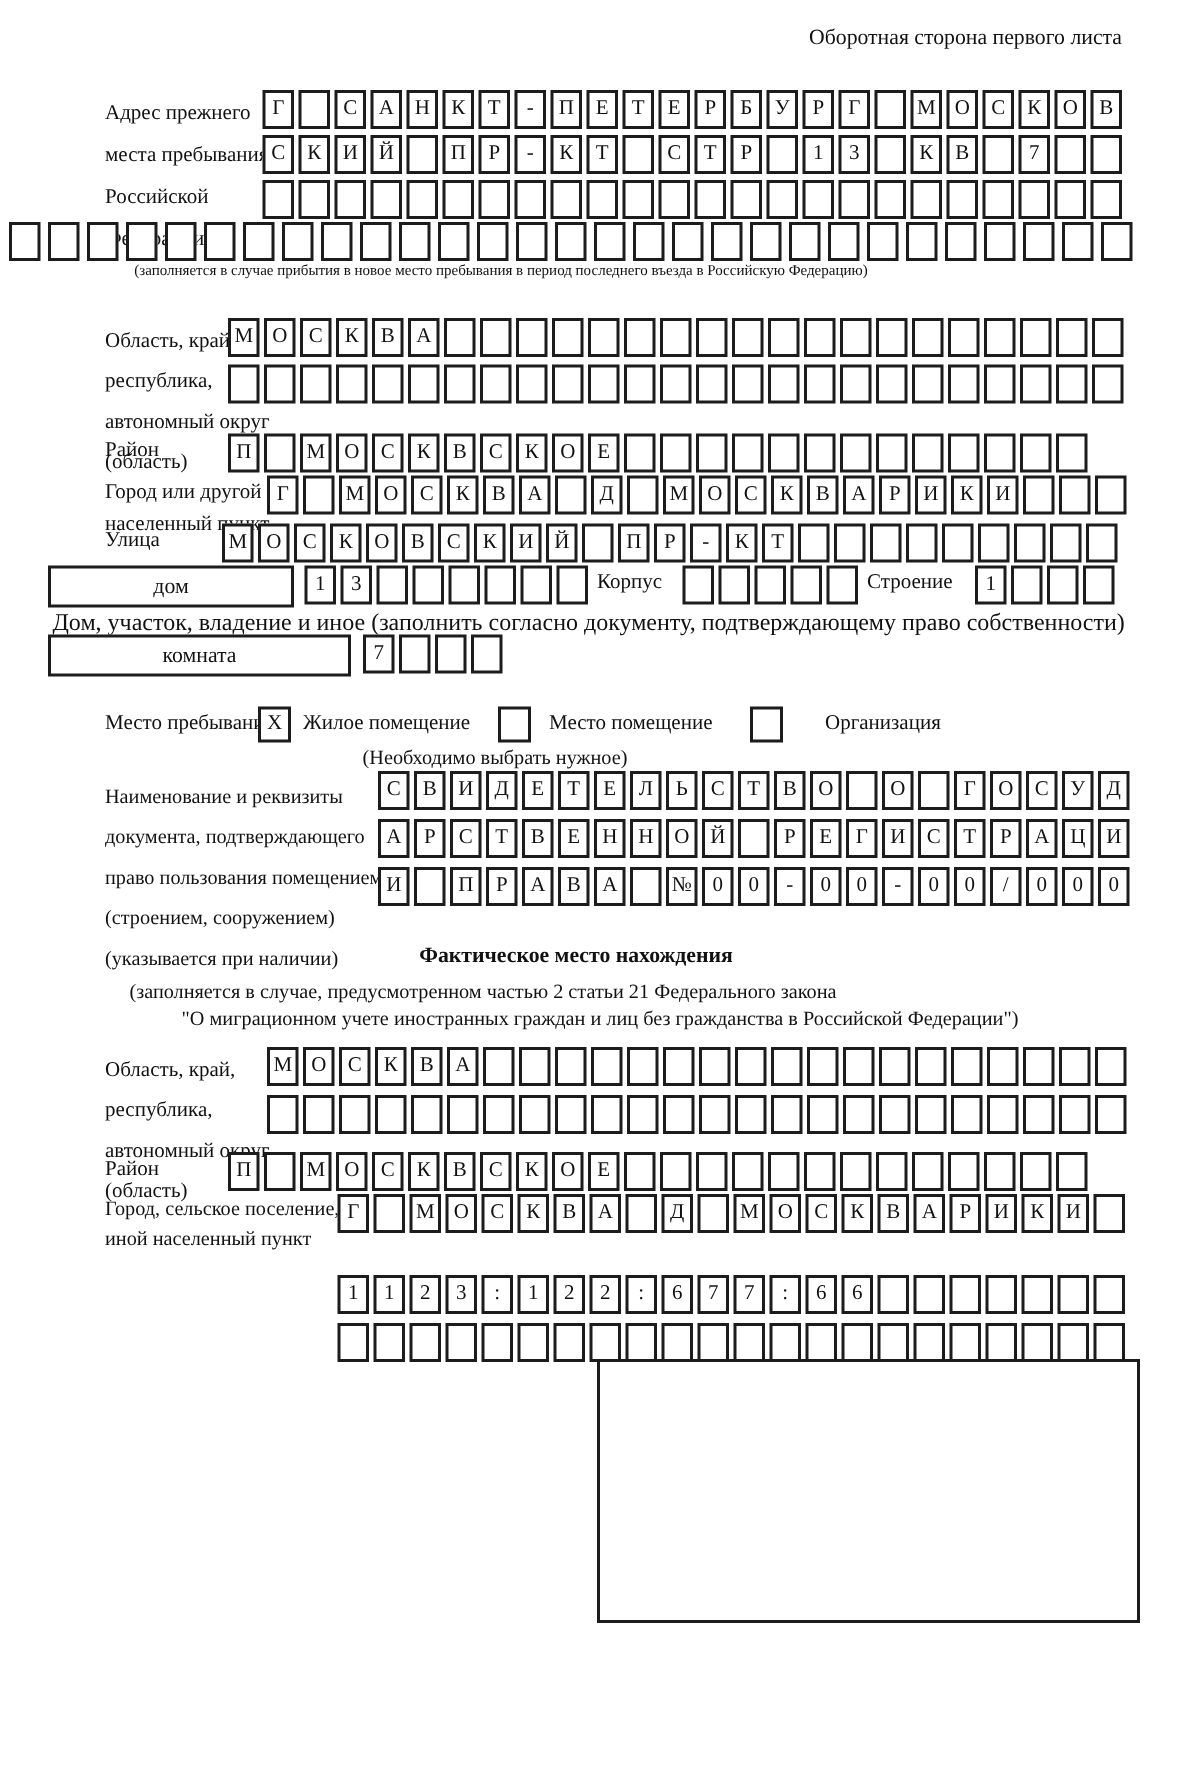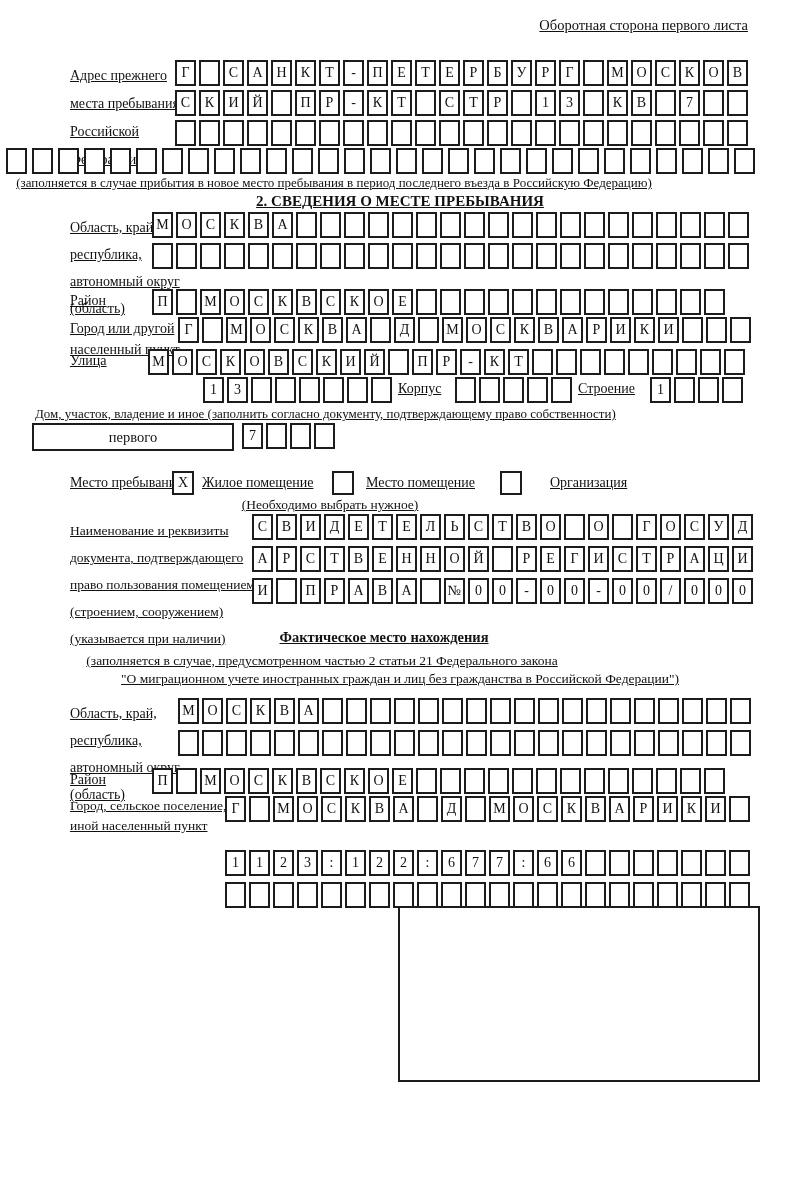--- a/index.html
+++ b/index.html
@@ -1,20 +1,20 @@
 <!DOCTYPE html>
 <html><head>
 <meta charset="utf-8">
 <style>
   html,body{margin:0;padding:0;background:#888;}
   .page{
     position:relative;width:800px;height:1180px;margin:0 auto;background:#ffffff;
     font-family:"Liberation Serif","DejaVu Serif",serif;color:#111;overflow:hidden;
   }
-  .t{position:absolute;font-size:14px;line-height:1.25;text-decoration:underline;}
+  .t{position:absolute;font-size:14px;line-height:1.25;}
   .lbl{line-height:27px;}
   .center{text-align:center;}
   .bold{font-weight:bold;}
   .row{position:absolute;display:flex;}
   .cell{
     flex:none;width:17px;height:22px;border:2px solid #1c1c1c;margin-right:3px;
     font:14px/22px "Liberation Serif","DejaVu Serif",serif;text-align:center;background:#fff;
   }
   .wide .cell{margin-right:5px;}
   .fieldbox{
@@ -137,23 +137,22 @@
       <div class="cell"></div>
       <div class="cell"></div>
       <div class="cell"></div>
       <div class="cell"></div>
       <div class="cell"></div>
       <div class="cell"></div>
       <div class="cell"></div>
       <div class="cell"></div>
       <div class="cell"></div>
     </div>
-  <div class="t center" style="top:175px;left:0;width:668px;font-size:13px">(заполняется в случае прибытия в новое место пребывания в период последнего въезда в Российскую Федерацию)</div>
-
-  <div class="t center bold" style="top:192px;left:0;width:800px;font-size:15px">2. СВЕДЕНИЯ О МЕСТЕ ПРЕБЫВАНИЯ</div>
+  <div class="t center" style="top:175px;left:0;width:668px;font-size:10px">(заполняется в случае прибытия в новое место пребывания в период последнего въезда в Российскую Федерацию)</div>
+
 
   <div class="t lbl" style="top:214px;left:70px;width:110px">Область, край, республика, автономный округ (область)</div>
   <div class="row" style="top:212px;left:152px">
       <div class="cell">М</div>
       <div class="cell">О</div>
       <div class="cell">С</div>
       <div class="cell">К</div>
       <div class="cell">В</div>
       <div class="cell">А</div>
       <div class="cell"></div>
@@ -282,20 +281,21 @@
       <div class="cell"></div>
       <div class="cell"></div>
       <div class="cell"></div>
       <div class="cell"></div>
       <div class="cell"></div>
       <div class="cell"></div>
       <div class="cell"></div>
       <div class="cell"></div>
     </div>
 
+  <div class="fieldbox" style="top:377px;left:32px;width:160px">дом</div>
   <div class="row" style="top:377px;left:203px">
       <div class="cell">1</div>
       <div class="cell">3</div>
       <div class="cell"></div>
       <div class="cell"></div>
       <div class="cell"></div>
       <div class="cell"></div>
       <div class="cell"></div>
       <div class="cell"></div>
     </div>
@@ -307,23 +307,23 @@
       <div class="cell"></div>
       <div class="cell"></div>
     </div>
   <div class="t" style="top:380px;left:578px">Строение</div>
   <div class="row" style="top:377px;left:650px">
       <div class="cell">1</div>
       <div class="cell"></div>
       <div class="cell"></div>
       <div class="cell"></div>
     </div>
-  <div class="t" style="top:406px;left:35px;font-size:13px">Дом, участок, владение и иное (заполнить согласно документу, подтверждающему право собственности)</div>
-
-  <div class="fieldbox" style="top:423px;left:32px;width:198px">первого</div>
+  <div class="t" style="top:406px;left:35px;font-size:16px">Дом, участок, владение и иное (заполнить согласно документу, подтверждающему право собственности)</div>
+
+  <div class="fieldbox" style="top:423px;left:32px;width:198px">комната</div>
   <div class="row" style="top:423px;left:242px">
       <div class="cell">7</div>
       <div class="cell"></div>
       <div class="cell"></div>
       <div class="cell"></div>
     </div>
 
   <div class="t" style="top:474px;left:70px">Место пребывания:</div>
   <div class="cb" style="top:471px;left:172px">X</div>
   <div class="t" style="top:474px;left:202px">Жилое помещение</div>

